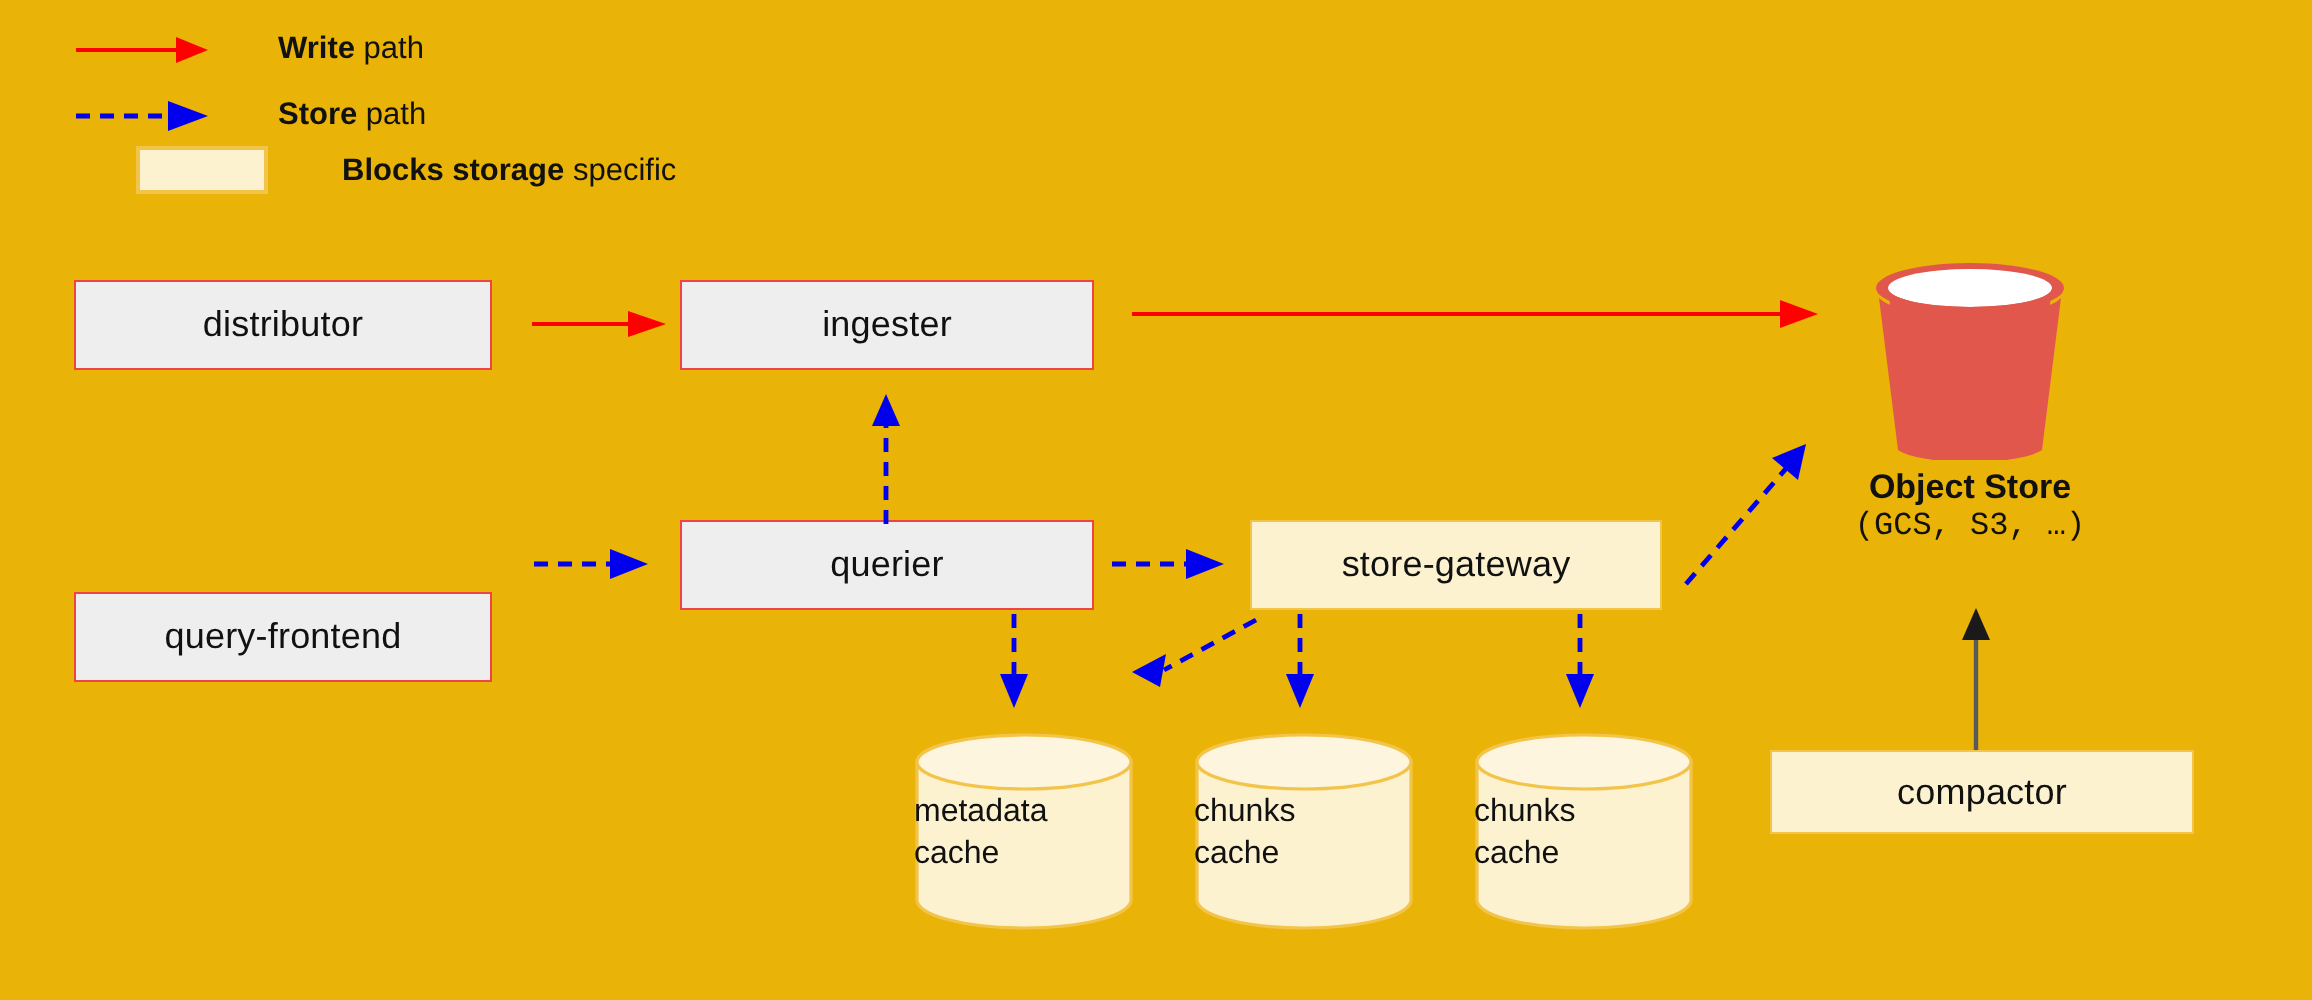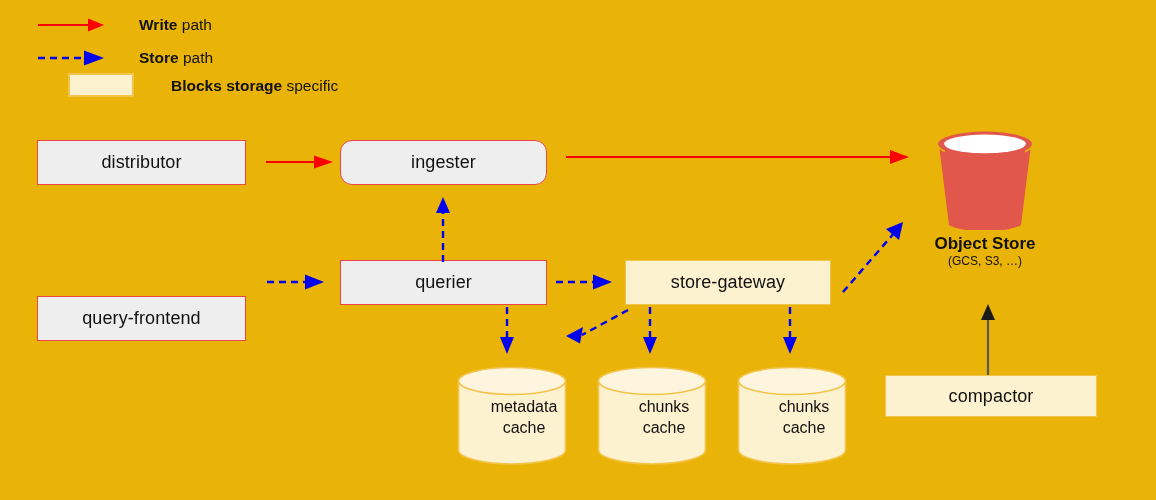--- a/index.html
+++ b/index.html
@@ -67,43 +67,42 @@
   .cyl {
     position: absolute;
   }
   .cyl svg { display: block; }
   .cyl-label {
     position: absolute;
     left: 0;
     right: 0;
     top: 50%;
     transform: translateY(-48%);
-    text-align: center;
     font-size: 16px;
     line-height: 1.32;
     color: #111111;
     pointer-events: none;
-    margin-left: 24px;
   }
   
   .objstore {
     position: absolute;
   }
   .objstore-caption {
     position: absolute;
     left: 0; right: 0;
     text-align: center;
     color: #111111;
   }
   .objstore-title {
     font-size: 17px;
     font-weight: bold;
   }
   .objstore-sub {
-    font-size: 12px;
+    font-size: 16px;
+    font-family: Liberation Mono, monospace;
   }
   
   #arrows {
     position: absolute;
     left: 0;
     top: 0;
     width: 1156px;
     height: 500px;
     pointer-events: none;
   }
@@ -137,21 +136,21 @@
     <div class="legend-glyph">
       <div class="swatch"></div>
     </div>
     <div class="legend-label"><b>Blocks storage</b><span> specific</span></div>
   </div>
 
   <div class="node gray" style="left:37px; top:140px; width:209px; height:45px;">
     <span>distributor</span>
   </div>
 
-  <div class="node gray" style="left:340px; top:140px; width:207px; height:45px;border-radius:12px;">
+  <div class="node gray" style="left:340px; top:140px; width:207px; height:45px;">
     <span>ingester</span>
   </div>
 
   <div class="node gray" style="left:37px; top:260px; width:209px; height:45px;margin-top:36px;">
     <span>query-frontend</span>
   </div>
 
   <div class="node gray" style="left:340px; top:260px; width:207px; height:45px;">
     <span>querier</span>
   </div>

